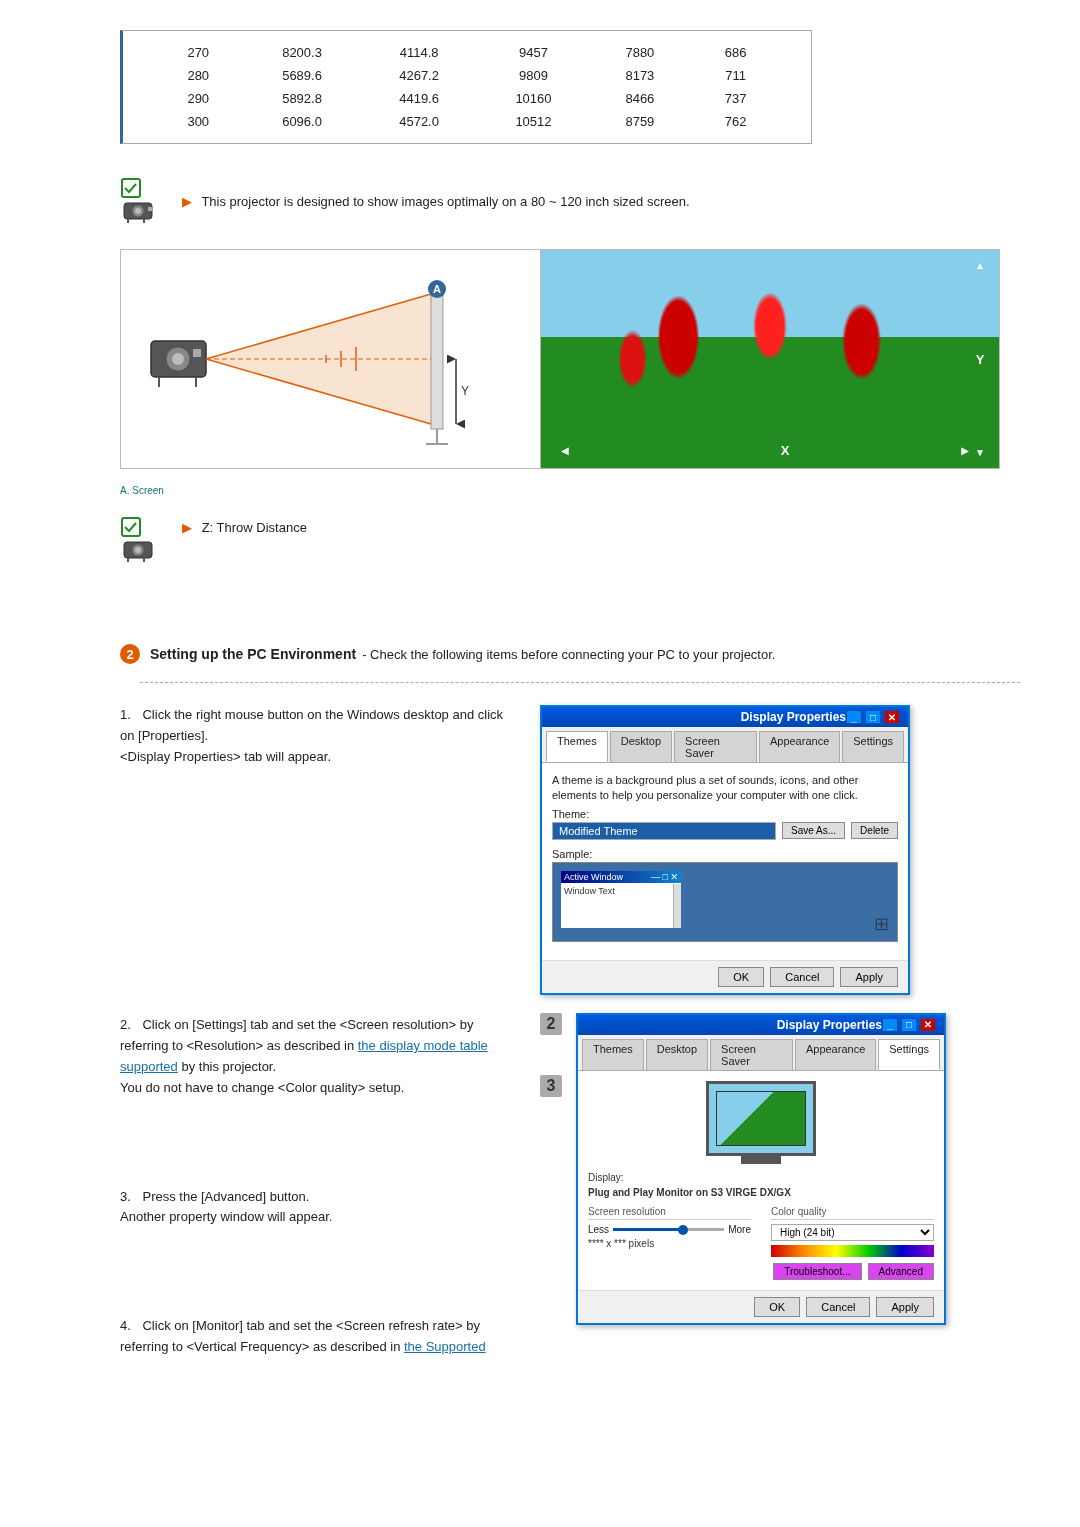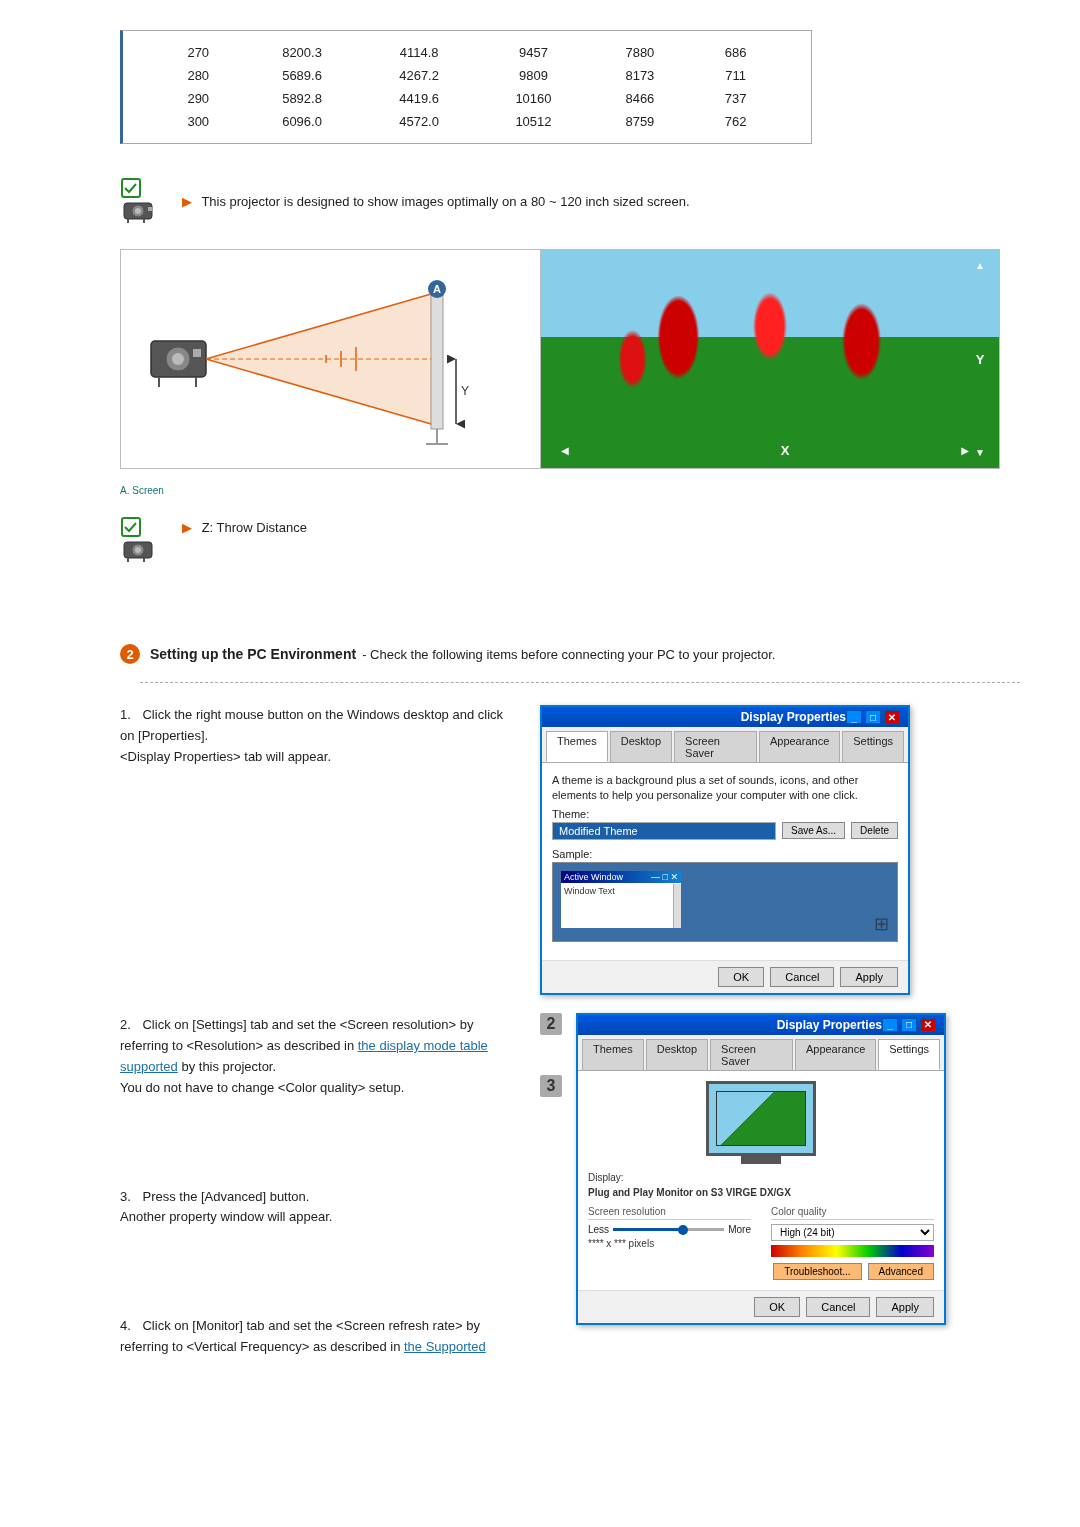--- a/index.html
+++ b/index.html
@@ -402,21 +402,21 @@
     .win2-row2 {
       display: flex;
       justify-content: flex-end;
       gap: 6px;
       margin-top: 6px;
     }
     .win2-small-btn {
       font-size: 10px;
       padding: 2px 10px;
       border: 1px solid #888;
-      background: #fdba74;
+      background: #d946ef;
       cursor: pointer;
     }
     .number-badge {
       width: 22px;
       height: 22px;
       background: #aaa;
       color: #333;
       border-radius: 2px;
       display: flex;
       align-items: center;

